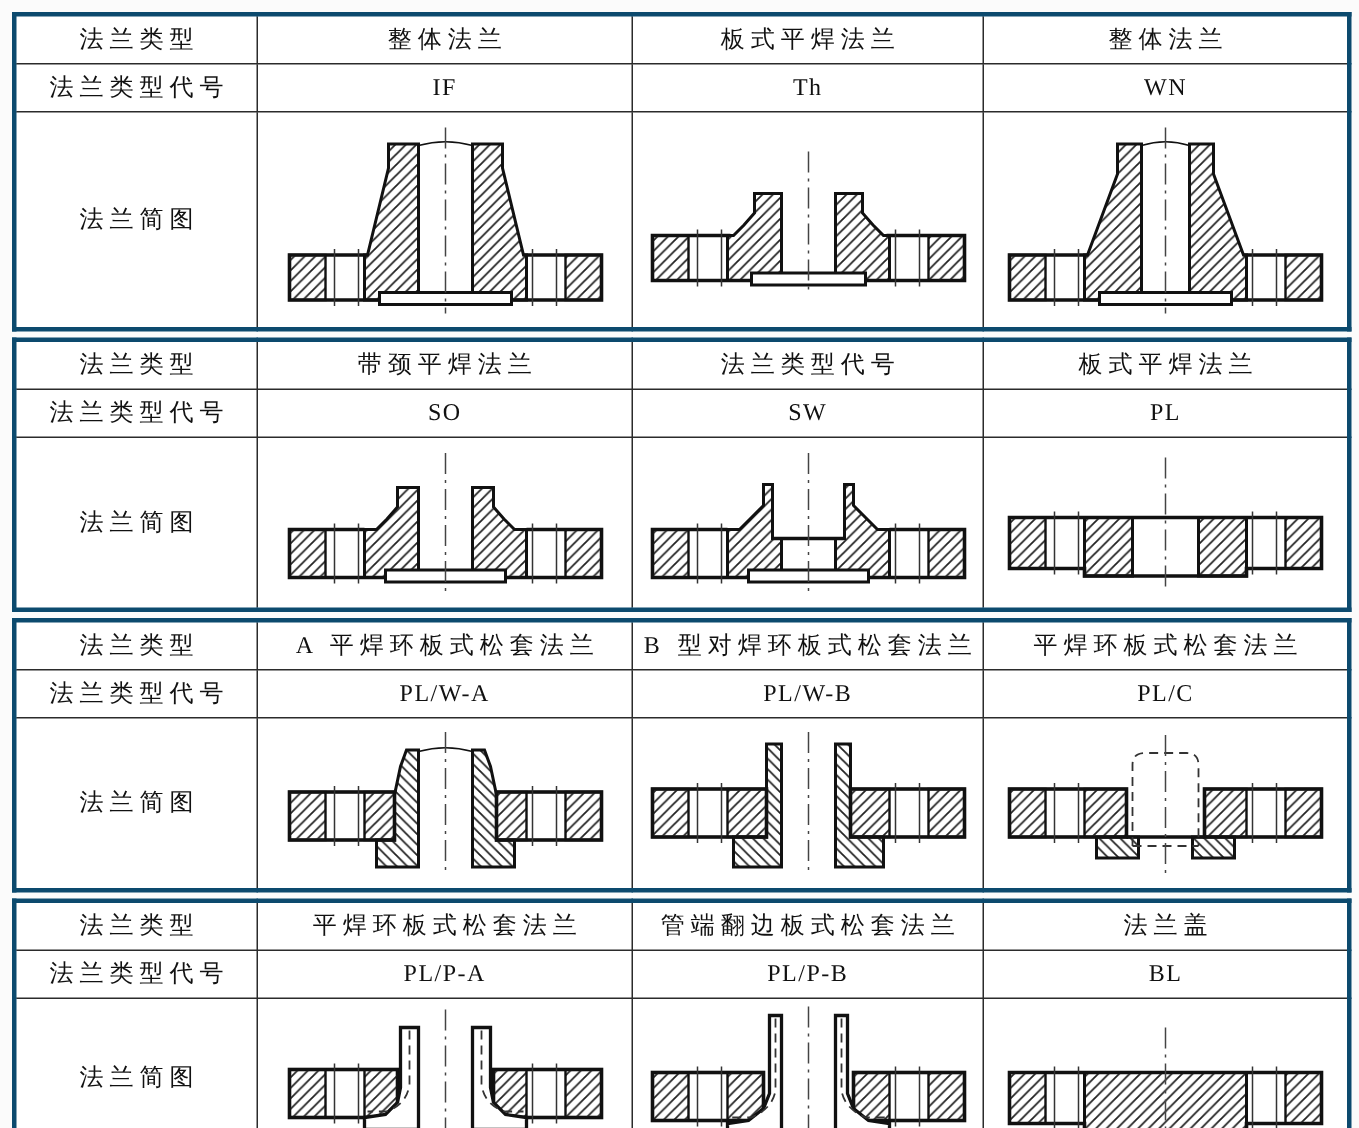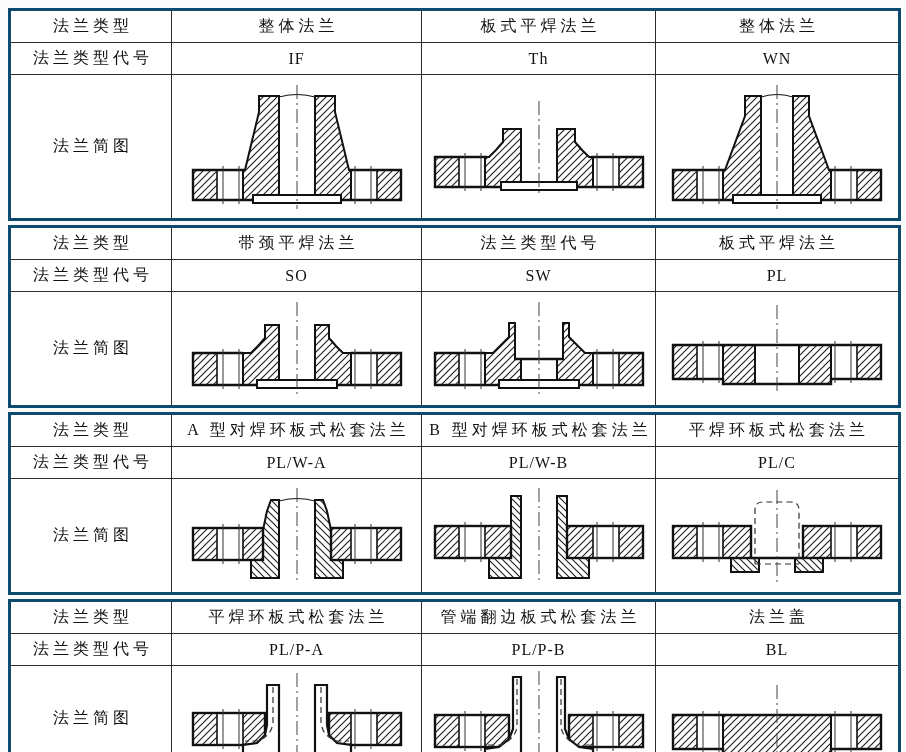--- a/index.html
+++ b/index.html
@@ -191,21 +191,21 @@
   <table class="grp g3">
     <colgroup>
         <col style="width:162px">
         <col style="width:250px">
         <col style="width:234px">
         <col style="width:244px">
       </colgroup>
     <tbody>
         <tr class="rowType">
       <td class="zh">法兰类型</td>
-      <td class="zh">A 型对焊环板式松套法兰</td>
+      <td class="zh">A 平焊环板式松套法兰</td>
       <td class="zh">B 型对焊环板式松套法兰</td>
       <td class="zh">平焊环板式松套法兰</td>
     </tr>
     <tr class="rowCode">
       <td class="zh">法兰类型代号</td>
       <td class="code">PL/W-A</td>
       <td class="code">PL/W-B</td>
       <td class="code">PL/C</td>
     </tr>
     <tr class="rowDia">

